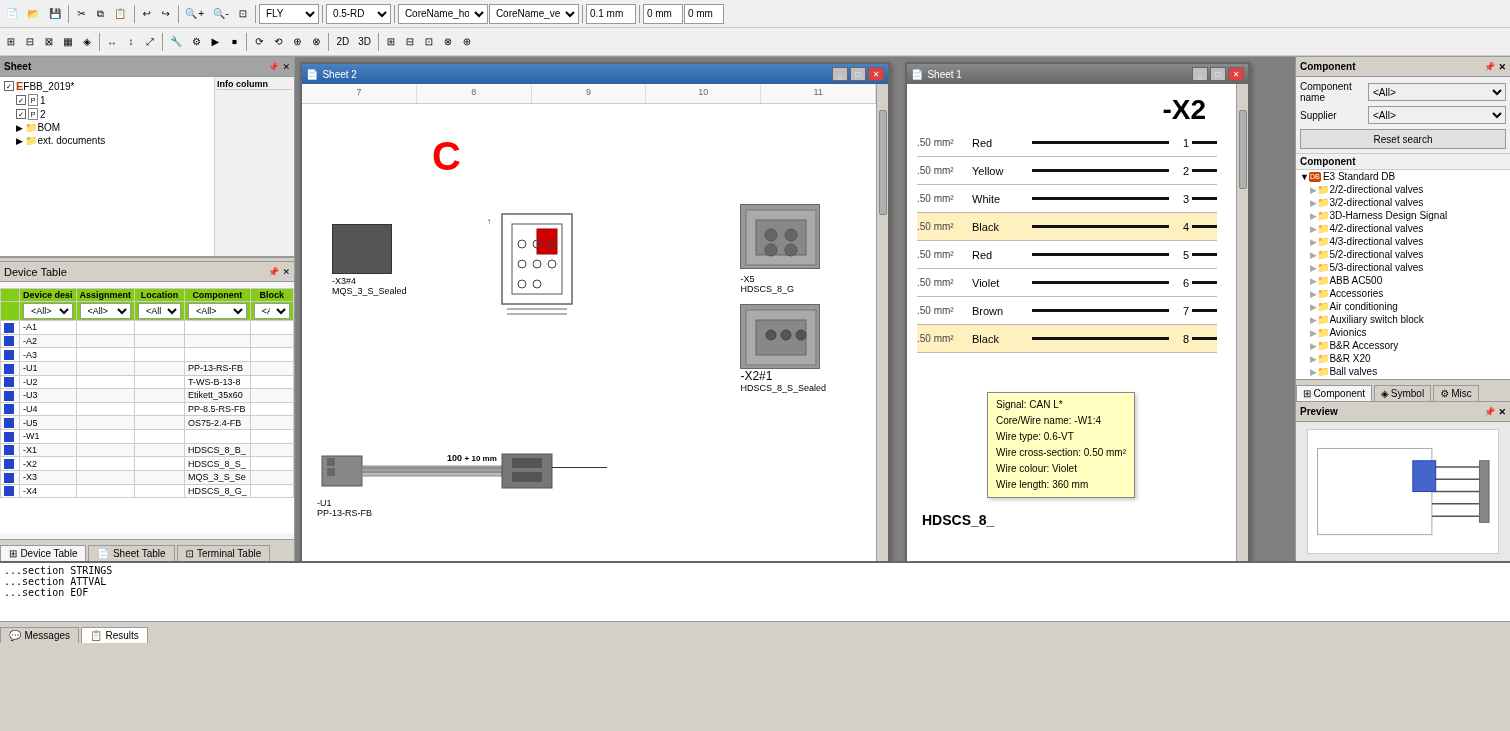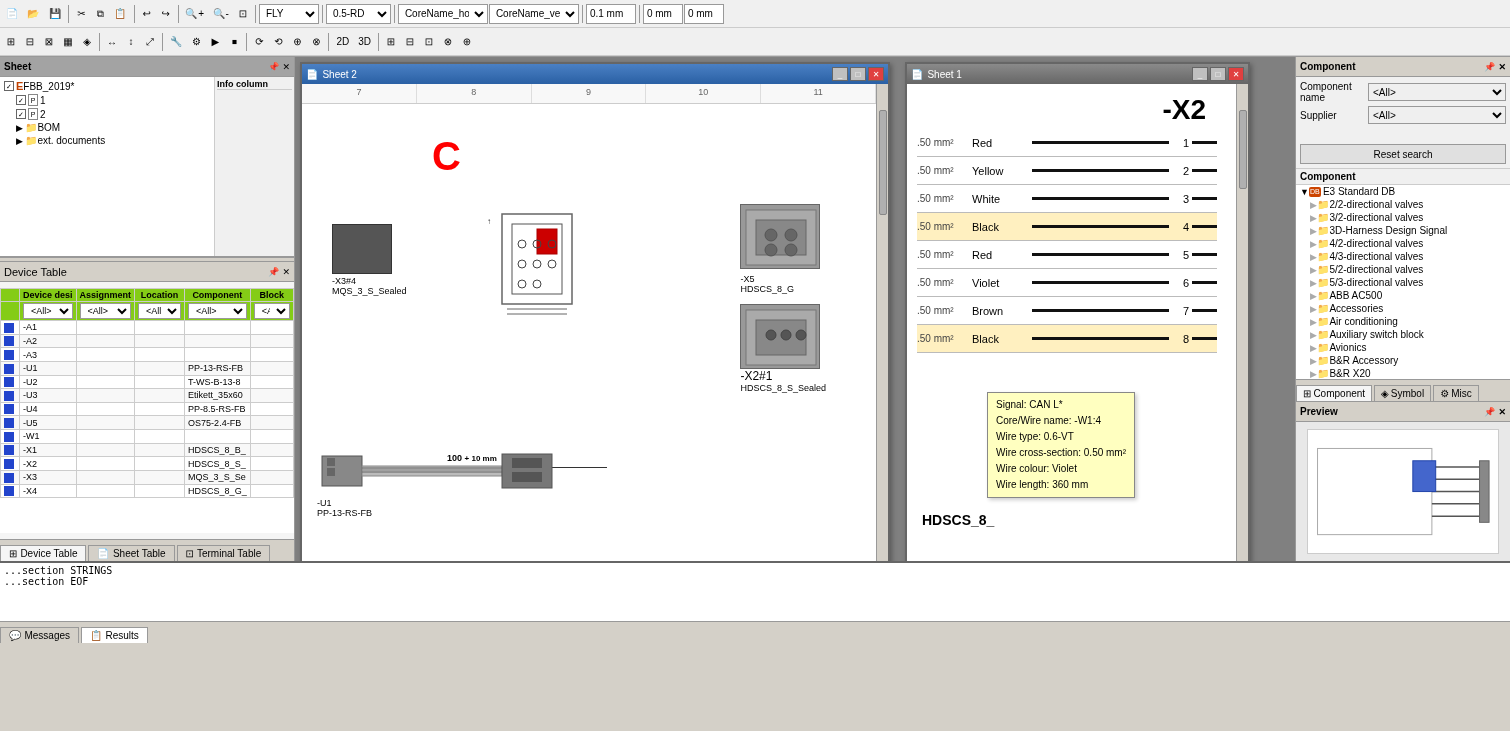--- a/index.html
+++ b/index.html
@@ -263,21 +263,21 @@
       font-size: 10px;
       border: 1px solid #999;
     }
     .reset-search-btn {
       width: 100%;
       height: 20px;
       background: #e0e0e0;
       border: 1px solid #999;
       font-size: 10px;
       cursor: pointer;
-      margin-top: 17px;
+      margin-top: 2px;
     }
     .comp-tree-area {
       flex: 1;
       overflow-y: auto;
       background: white;
       font-size: 10px;
     }
     .comp-tree-item {
       display: flex;
       align-items: center;
@@ -1138,20 +1138,21 @@
           </svg>
         </div>
       </div>
     </div>
   </div>
 
 </div>
 
 <div class="results-area" id="results-content">
 <div>...section STRINGS</div>
+    <div>...section ATTVAL</div>
     <div>...section EOF</div>
   </div>
 
 <div class="bottom-tabs">
   <div class="bottom-tab">
     <span>💬</span>
     <span>Messages</span>
   </div>
   <div class="bottom-tab active">
     <span>📋</span>

